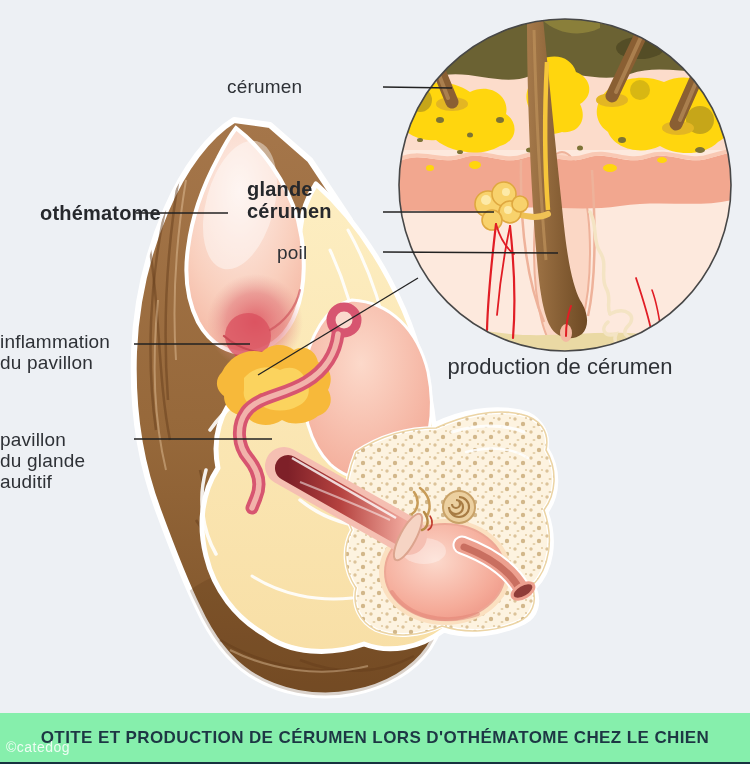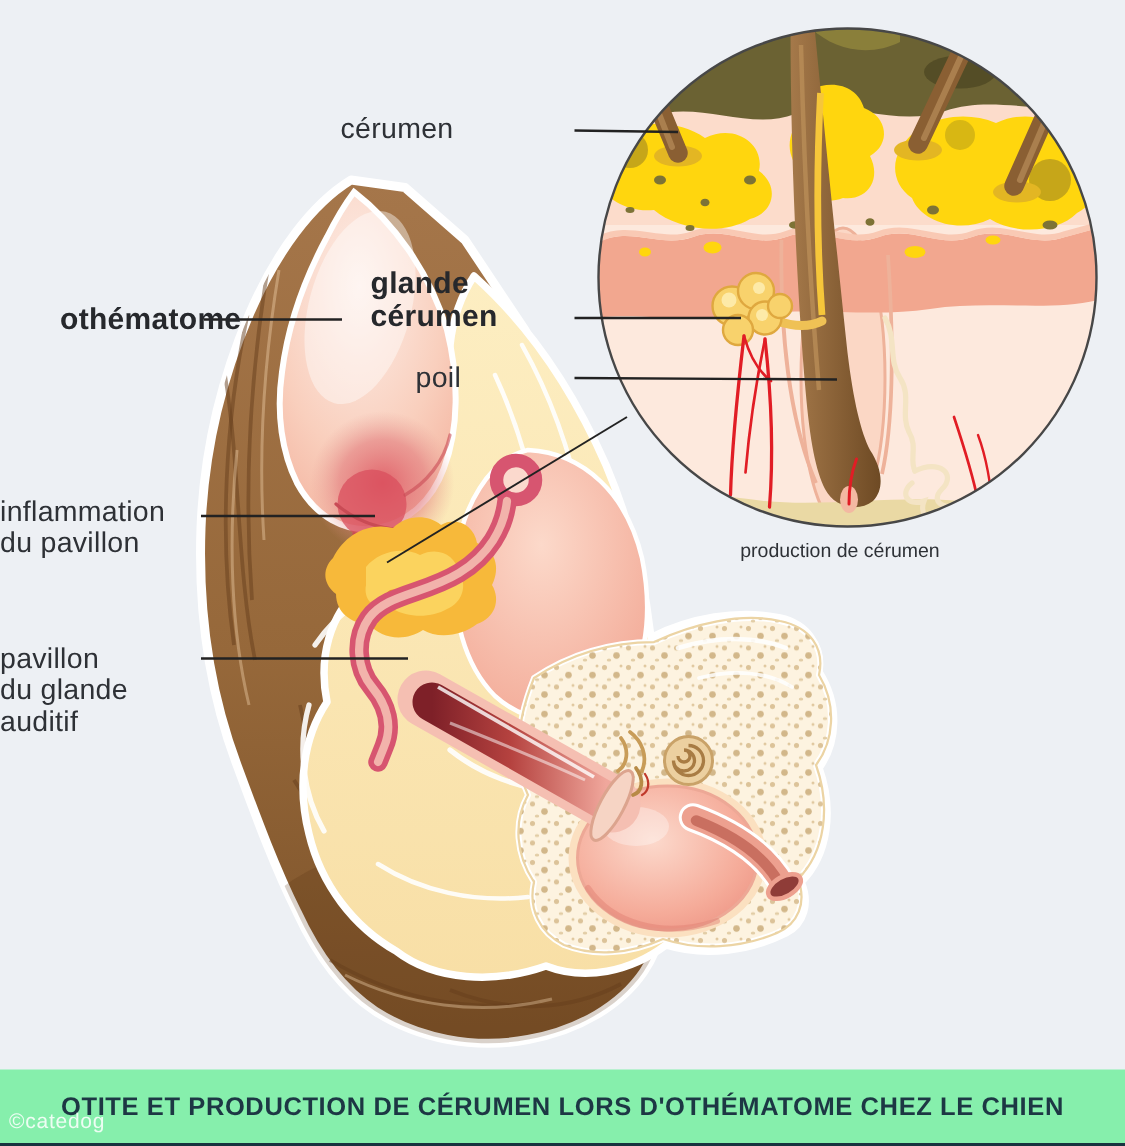--- a/index.html
+++ b/index.html
@@ -9,21 +9,21 @@
     font-family:"Liberation Sans",sans-serif;
   }
   #art{position:absolute;left:0;top:0;}
   .lbl{
     position:absolute;color:#2e3136;font-size:19px;line-height:21px;
     letter-spacing:.2px;
   }
   .lbl.bold{font-weight:700;font-size:20px;line-height:22px;color:#26282c;}
   #caption{
     position:absolute;left:410px;top:356px;width:300px;text-align:center;
-    color:#2e3136;font-size:13px;line-height:21px;
+    color:#2e3136;font-size:22px;line-height:21px;
   }
   #banner{
     position:absolute;left:0;top:713px;width:750px;height:49px;
     background:#86efac;display:flex;align-items:center;justify-content:center;
   }
   #banner .t{
     color:#1d3744;font-size:17px;font-weight:700;letter-spacing:.4px;
     white-space:nowrap;
   }
   #banner-underline{

